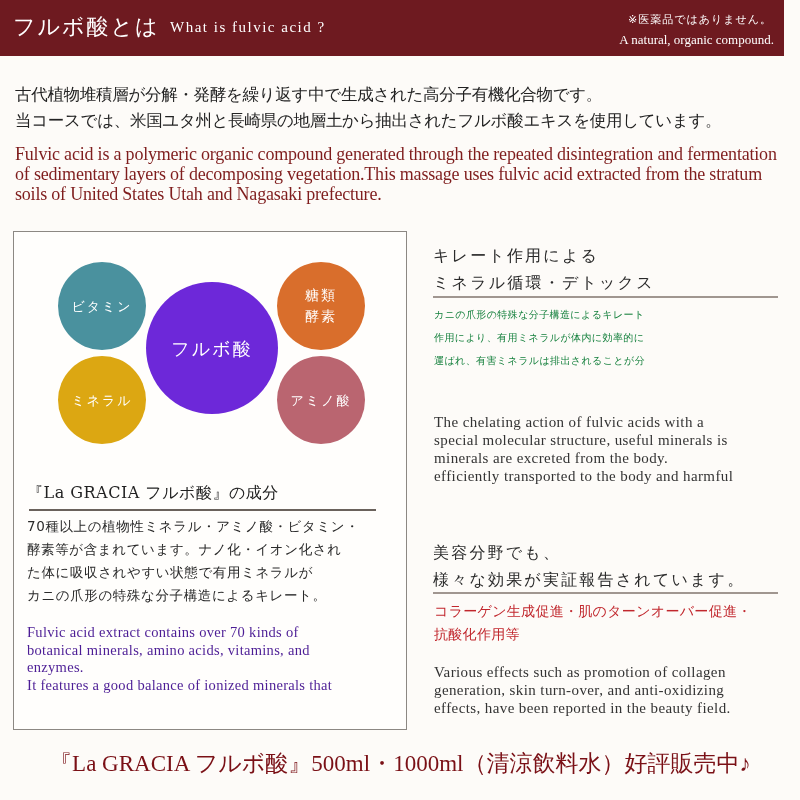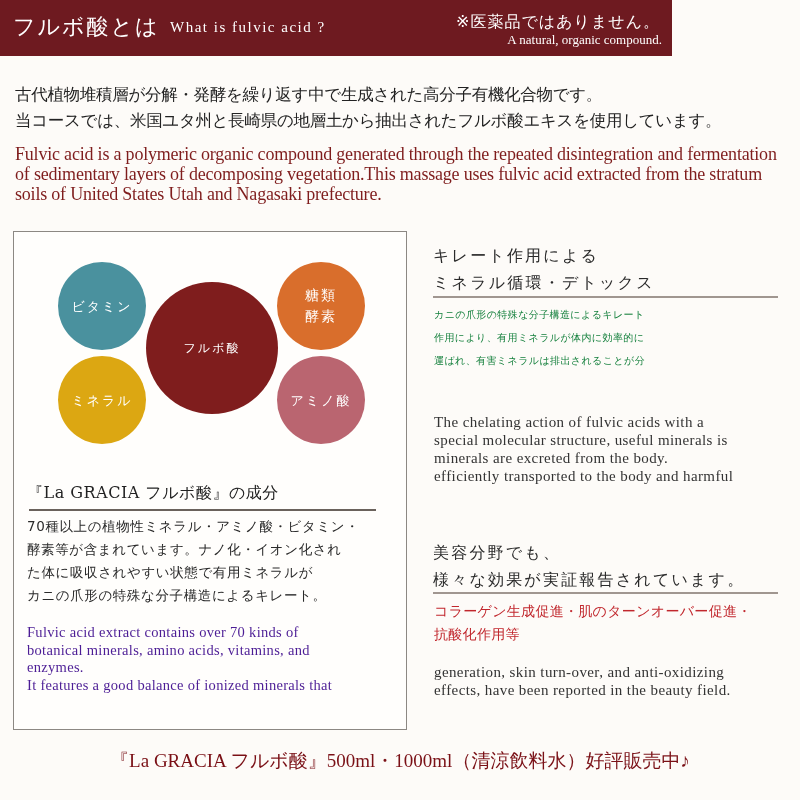--- a/index.html
+++ b/index.html
@@ -4,33 +4,33 @@
   <style>
     * { margin: 0; padding: 0; box-sizing: border-box; }
     html, body { width: 800px; height: 800px; overflow: hidden; }
     body {
       background: #fdfbf8;
       font-family: "DejaVu Serif", "Liberation Serif", serif;
       color: #2b2b2b;
       position: relative;
     }
     .header {
-      position: absolute; left: 0; top: 0; width: 672px; height: 56px;
+      position: absolute; left: 0; top: 0; width: 784px; height: 56px;
       background: #6e1a20; color: #fff;
     }
     .header-title {
       position: absolute; left: 13px; top: 12px;
       font-size: 22px; letter-spacing: 2px; font-family: "DejaVu Sans", sans-serif;
     }
     .header-sub {
       position: absolute; left: 170px; top: 19px;
       font-family: "Liberation Serif", serif; font-size: 15px; letter-spacing: 1.5px;
     }
     .header-note {
-      position: absolute; right: 12px; top: 12px; font-size: 16px; text-align: left;
+      position: absolute; right: 12px; top: 12px; font-size: 11px; text-align: left;
       font-family: "DejaVu Sans", sans-serif; letter-spacing: 1px;
     }
     .header-note2 {
       position: absolute; right: 10px; top: 32px; font-size: 13px;
       font-family: "Liberation Serif", serif;
     }
     .intro-jp {
       position: absolute; left: 15px; top: 82px; width: 780px;
       font-family: "DejaVu Sans", sans-serif; font-size: 16.5px; line-height: 26px; color: #222;
       letter-spacing: -0.3px;
@@ -44,21 +44,21 @@
       position: absolute; left: 13px; top: 231px; width: 394px; height: 499px;
       border: 1.5px solid #8c8883; background: #fffefc;
     }
     .circle {
       position: absolute; border-radius: 50%; color: #fff;
       display: flex; align-items: center; justify-content: center; text-align: center;
       font-family: "DejaVu Sans", sans-serif; font-size: 13px; letter-spacing: 2px; line-height: 21px;
     }
     .c-vitamin { left: 44px; top: 30px; width: 88px; height: 88px; background: #4a919e; }
     .c-mineral { left: 44px; top: 124px; width: 88px; height: 88px; background: #dca712; }
-    .c-fulvic  { left: 132px; top: 50px; width: 132px; height: 132px; background: #7f1d1d; font-size: 12px; }
+    .c-fulvic  { left: 132px; top: 50px; width: 132px; height: 132px; background: #6d28d9; font-size: 18px; }
     .c-sugar   { left: 263px; top: 30px; width: 88px; height: 88px; background: #d96e2c; font-size: 14px; }
     .c-amino   { left: 263px; top: 124px; width: 88px; height: 88px; background: #ba6570; }
     .box-title {
       position: absolute; left: 13px; top: 251px; width: 360px;
       font-size: 16px; color: #222; letter-spacing: 0.5px;
       font-family: "DejaVu Serif", serif;
     }
     .box-rule {
       position: absolute; left: 15px; top: 277px; width: 347px; height: 1.5px; background: #6a625c;
     }
@@ -84,21 +84,21 @@
       letter-spacing: 0.4px;
     }
     .rc-red { color: #c1272d; font-size: 14px; letter-spacing: 0.3px; }
     .rc-en {
       position: absolute; left: 434px; width: 350px;
       font-family: "Liberation Serif", serif; font-size: 15px; line-height: 18px; color: #333;
       letter-spacing: 0.4px;
     }
     .footer {
       position: absolute; left: 0; top: 748px; width: 800px; text-align: center;
-      font-family: "Liberation Serif", serif; font-size: 19px; color: #7a1016; letter-spacing: 0px;
+      font-family: "Liberation Serif", serif; font-size: 23px; color: #7a1016; letter-spacing: 0px;
     }
   </style>
 </head>
 <body>
 
 <div class="header">
   <div class="header-title">フルボ酸とは</div>
   <div class="header-sub">What is fulvic acid ?</div>
   <div class="header-note">※医薬品ではありません。</div>
   <div class="header-note2">A natural, organic compound.</div>
@@ -166,17 +166,18 @@
 <div class="rc-title" style="top:539px;">
   <div>美容分野でも、</div>
   <div>様々な効果が実証報告されています。</div>
 </div>
 <div class="rc-rule" style="top:592px;"></div>
 <div class="rc-jp rc-red" style="top:600px;">
   <div>コラーゲン生成促進・肌のターンオーバー促進・</div>
   <div>抗酸化作用等</div>
 </div>
 <div class="rc-en" style="top:663px;">
+  <div>Various effects such as promotion of collagen</div>
   <div>generation, skin turn-over, and anti-oxidizing</div>
   <div>effects, have been reported in the beauty field.</div>
 </div>
 
 <div class="footer">『La GRACIA フルボ酸』500ml・1000ml（清涼飲料水）好評販売中♪</div>
 
 </body></html>

